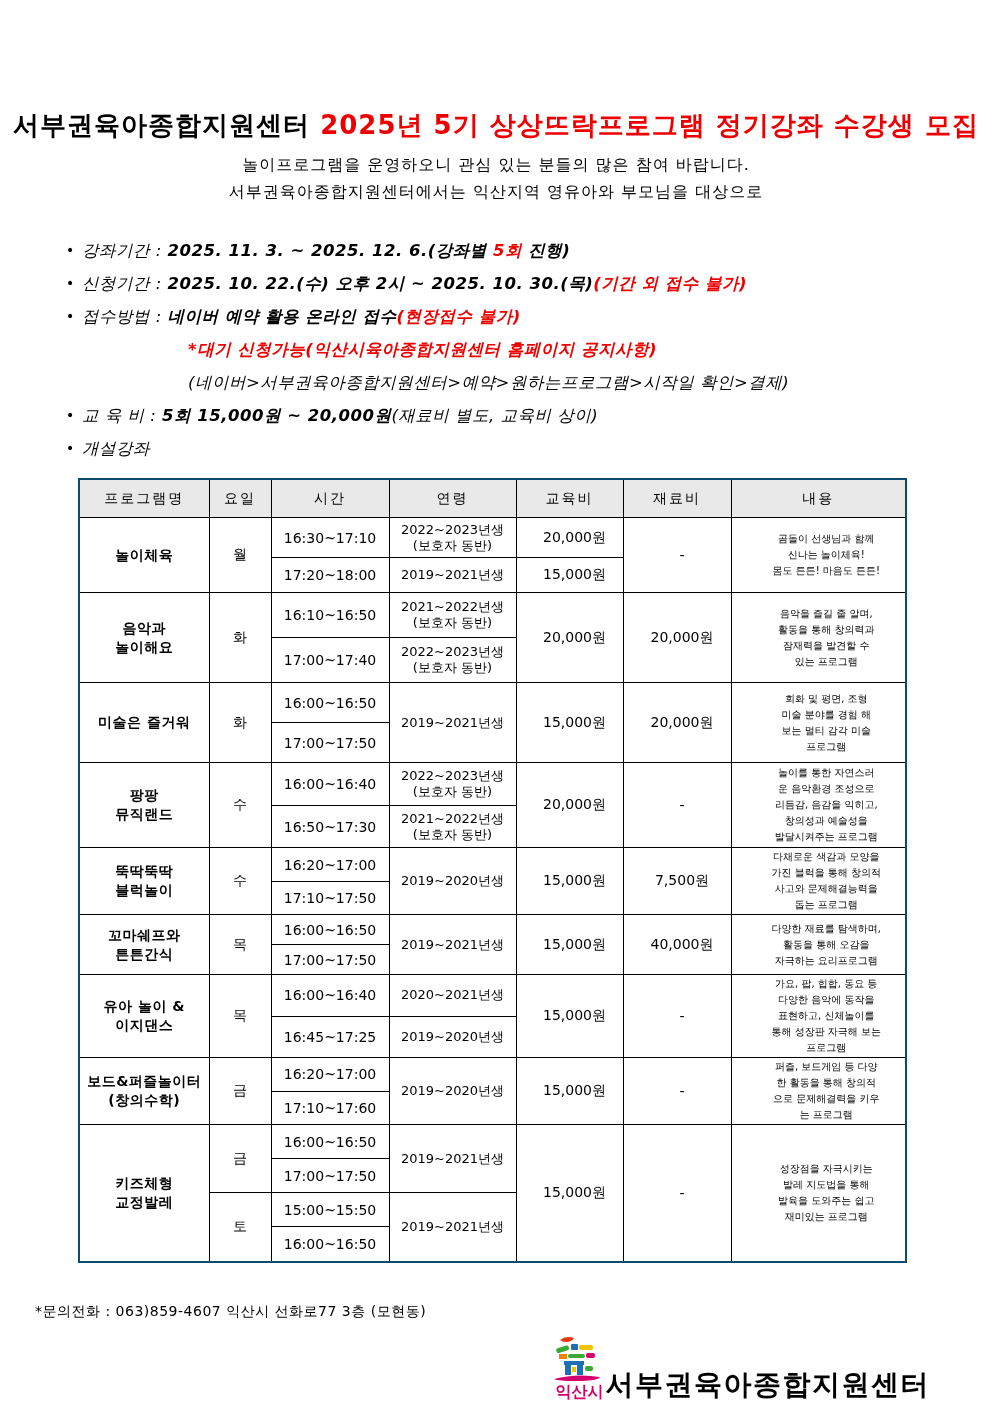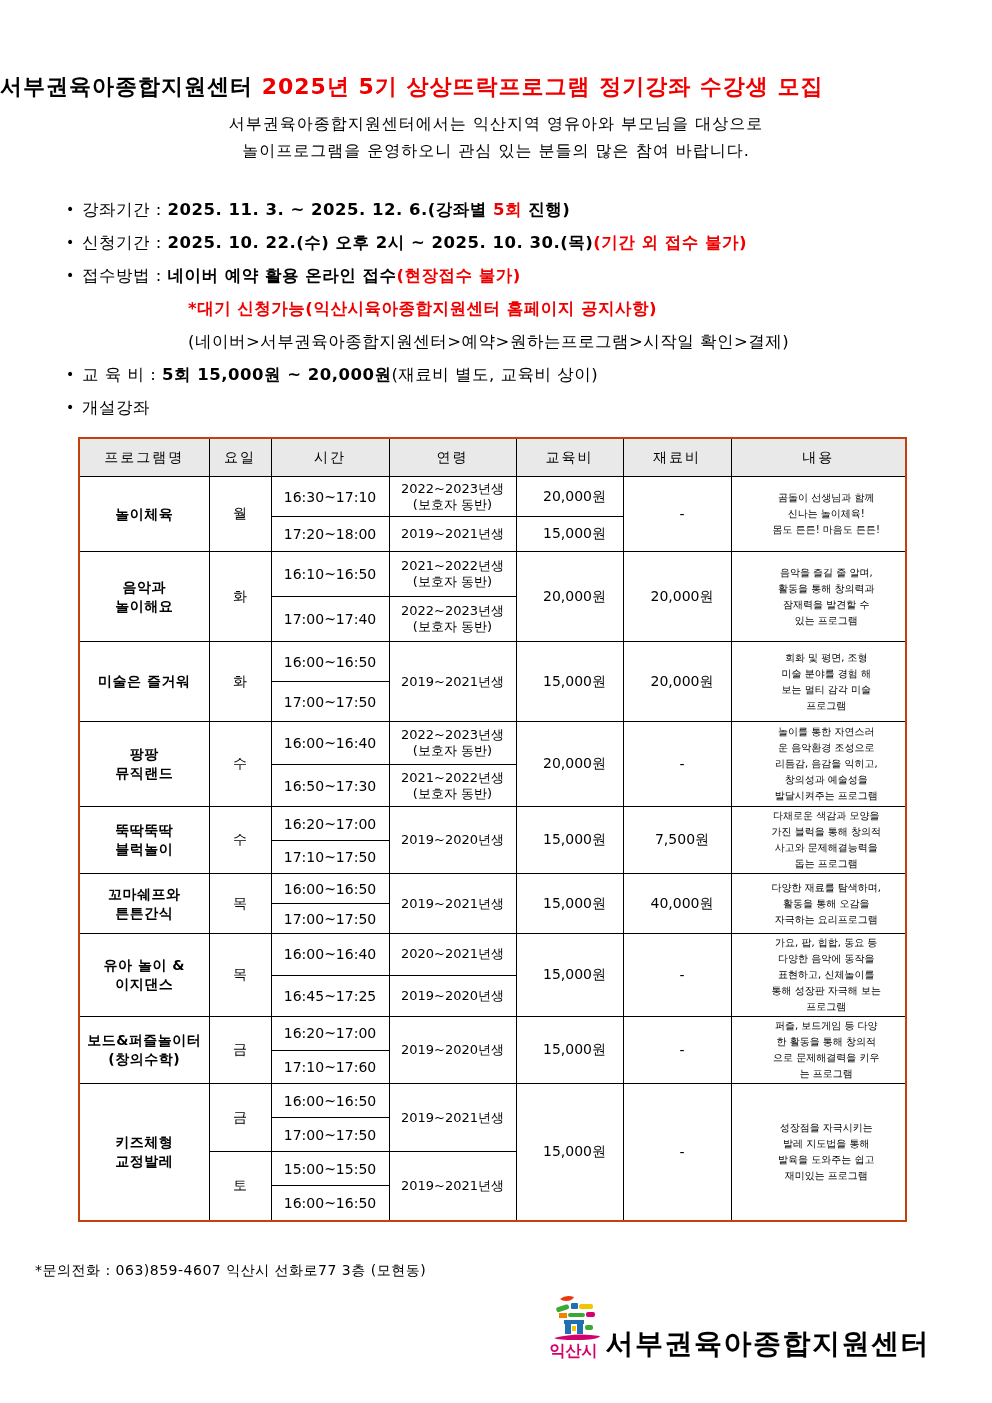--- a/index.html
+++ b/index.html
@@ -2,63 +2,63 @@
 <html><head>
 <meta charset="utf-8">
 <style>
   html,body { margin:0; padding:0; }
   body {
     width:992px; height:1403px; background:#ffffff; color:#000;
     font-family:"DejaVu Sans","Liberation Sans",sans-serif;
     overflow:hidden;
   }
   
-  .title { padding-top:72px; font-size:22px; font-weight:bold; letter-spacing:1px; }
+  .title { text-align:center; padding-top:108px; font-size:26px; font-weight:bold; letter-spacing:1px; }
   .title .red { color:#ee0000; }
   .subtitle { text-align:center; font-size:16px; line-height:27px; margin-top:8px; letter-spacing:1px; }
   
-  .notices { margin:36px 0 0 66px; font-size:16.5px; letter-spacing:0.5px; }
+  .notices { margin:36px 0 0 66px; font-size:16.5px; letter-spacing:0.5px;font-style:italic; }
   .nline { margin-bottom:14px; line-height:19px; }
   .bullet { display:inline-block; width:16px; font-size:14px; vertical-align:1px; }
   .ind { margin-left:122px; }
   .b  { font-weight:bold; }
   .rd { color:#ee0000; font-weight:bold; }
   
   table.sched {
     border-collapse:collapse; table-layout:fixed;
     width:827px; margin:20px 8px 0 78px;
-    border:2px solid #c2410c;
+    border:2px solid #0c4a6e;
   }
   .sched th, .sched td {
     border:1px solid #000; text-align:center; vertical-align:middle;
     padding:1px 2px; overflow:hidden;
   }
   .sched thead th { background:#e9e9e9; font-weight:normal; font-size:14px; height:35px; letter-spacing:2px; }
   td.pname { font-weight:bold; font-size:14px; white-space:pre-line; line-height:19px; letter-spacing:0.5px; }
   td.day   { font-size:14px; }
   td.time  { font-size:14px; }
   td.age   { font-size:13px; white-space:pre-line; line-height:16px; }
   td.fee, td.mat { font-size:14px;padding-left:12px; }
   td.desc  { font-size:10px; white-space:pre-line; line-height:16px;padding-left:18px; }
   
   .contact { margin:40px 0 0 35px; font-size:14px; letter-spacing:0.5px; }
   .logo-row { display:flex; justify-content:flex-end; align-items:flex-end; margin:14px 62px 0 0; }
-  .logo-badge { display:flex; flex-direction:column; align-items:flex-start; margin-right:2px; }
+  .logo-badge { display:flex; flex-direction:column; align-items:flex-end; margin-right:2px; }
   .logo-city { color:#d4006a; font-weight:bold; font-size:16px; line-height:18px; }
   .logo-name { font-size:28px; font-weight:bold; letter-spacing:1.5px; line-height:30px; padding-bottom:1px; }
 </style>
 </head>
 <body>
 
 <div class="title">
   <span>서부권육아종합지원센터 </span><span class="red">2025년 5기 상상뜨락프로그램 정기강좌 수강생 모집</span>
 </div>
 <div class="subtitle">
+  <div>놀이프로그램을 운영하오니 관심 있는 분들의 많은 참여 바랍니다.</div>
   <div>서부권육아종합지원센터에서는 익산지역 영유아와 부모님을 대상으로</div>
-  <div>놀이프로그램을 운영하오니 관심 있는 분들의 많은 참여 바랍니다.</div>
 </div>
 
 <div class="notices">
   <div class="nline">
     <span class="bullet">•</span><span>강좌기간 : </span><span class="b">2025. 11. 3. ~ 2025. 12. 6.(강좌별 </span><span class="rd">5회</span><span class="b"> 진행)</span>
   </div>
   <div class="nline">
     <span class="bullet">•</span><span>신청기간 : </span><span class="b">2025. 10. 22.(수) 오후 2시 ~ 2025. 10. 30.(목)</span><span class="rd">(기간 외 접수 불가)</span>
   </div>
   <div class="nline">

